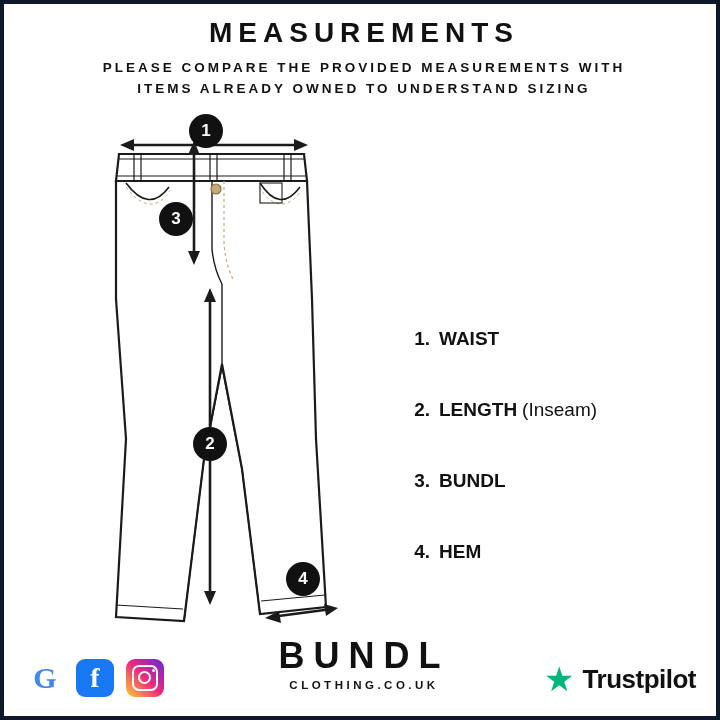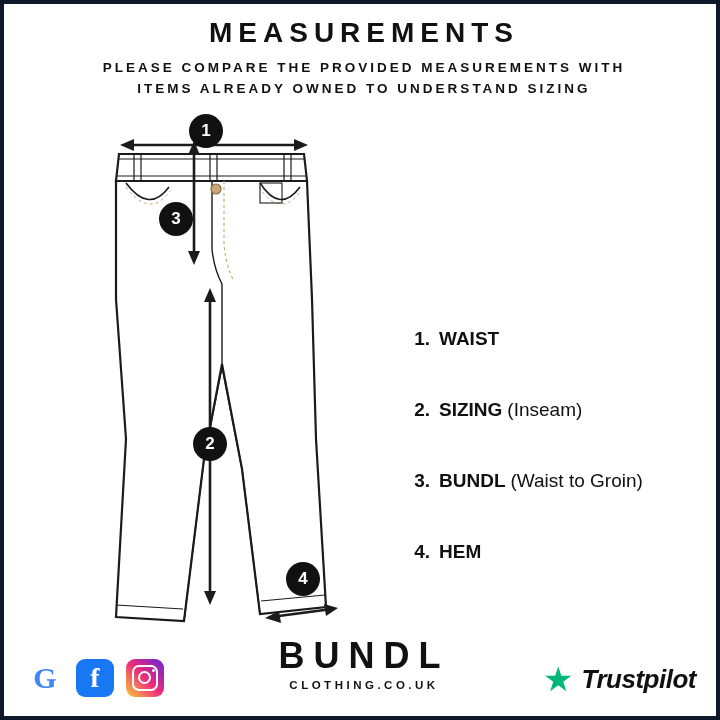--- a/index.html
+++ b/index.html
@@ -181,21 +181,20 @@
   .tp-star {
     color: #00B67A;
     font-size: 34px;
     line-height: 1;
   }
   .tp-text {
     font-size: 26px;
     font-weight: bold;
     color: #111111;
     letter-spacing: -0.5px;
-    font-style: italic;
   }
 </style>
 </head>
 <body>
 
 <div id="page">
 
   <div class="header">
     <div class="title">MEASUREMENTS</div>
     <div class="subtitle">
@@ -265,27 +264,26 @@
     <div class="callout" style="left:222px; top:453px;">4</div>
   </div>
 
   <div class="legend">
     <div class="legend-item">
       <span class="legend-num">1.</span>
       <span class="legend-key">WAIST</span>
     </div>
     <div class="legend-item">
       <span class="legend-num">2.</span>
-      <span class="legend-key">SIZING</span>
+      <span class="legend-key">LENGTH</span>
       <span class="legend-desc">(Inseam)</span>
     </div>
     <div class="legend-item">
       <span class="legend-num">3.</span>
       <span class="legend-key">BUNDL</span>
-      <span class="legend-desc">(Waist to Groin)</span>
     </div>
     <div class="legend-item">
       <span class="legend-num">4.</span>
       <span class="legend-key">HEM</span>
     </div>
   </div>
 
   <div class="footer-logo">
     <div class="brand">BUNDL</div>
     <div class="brand-sub">CLOTHING.CO.UK</div>

